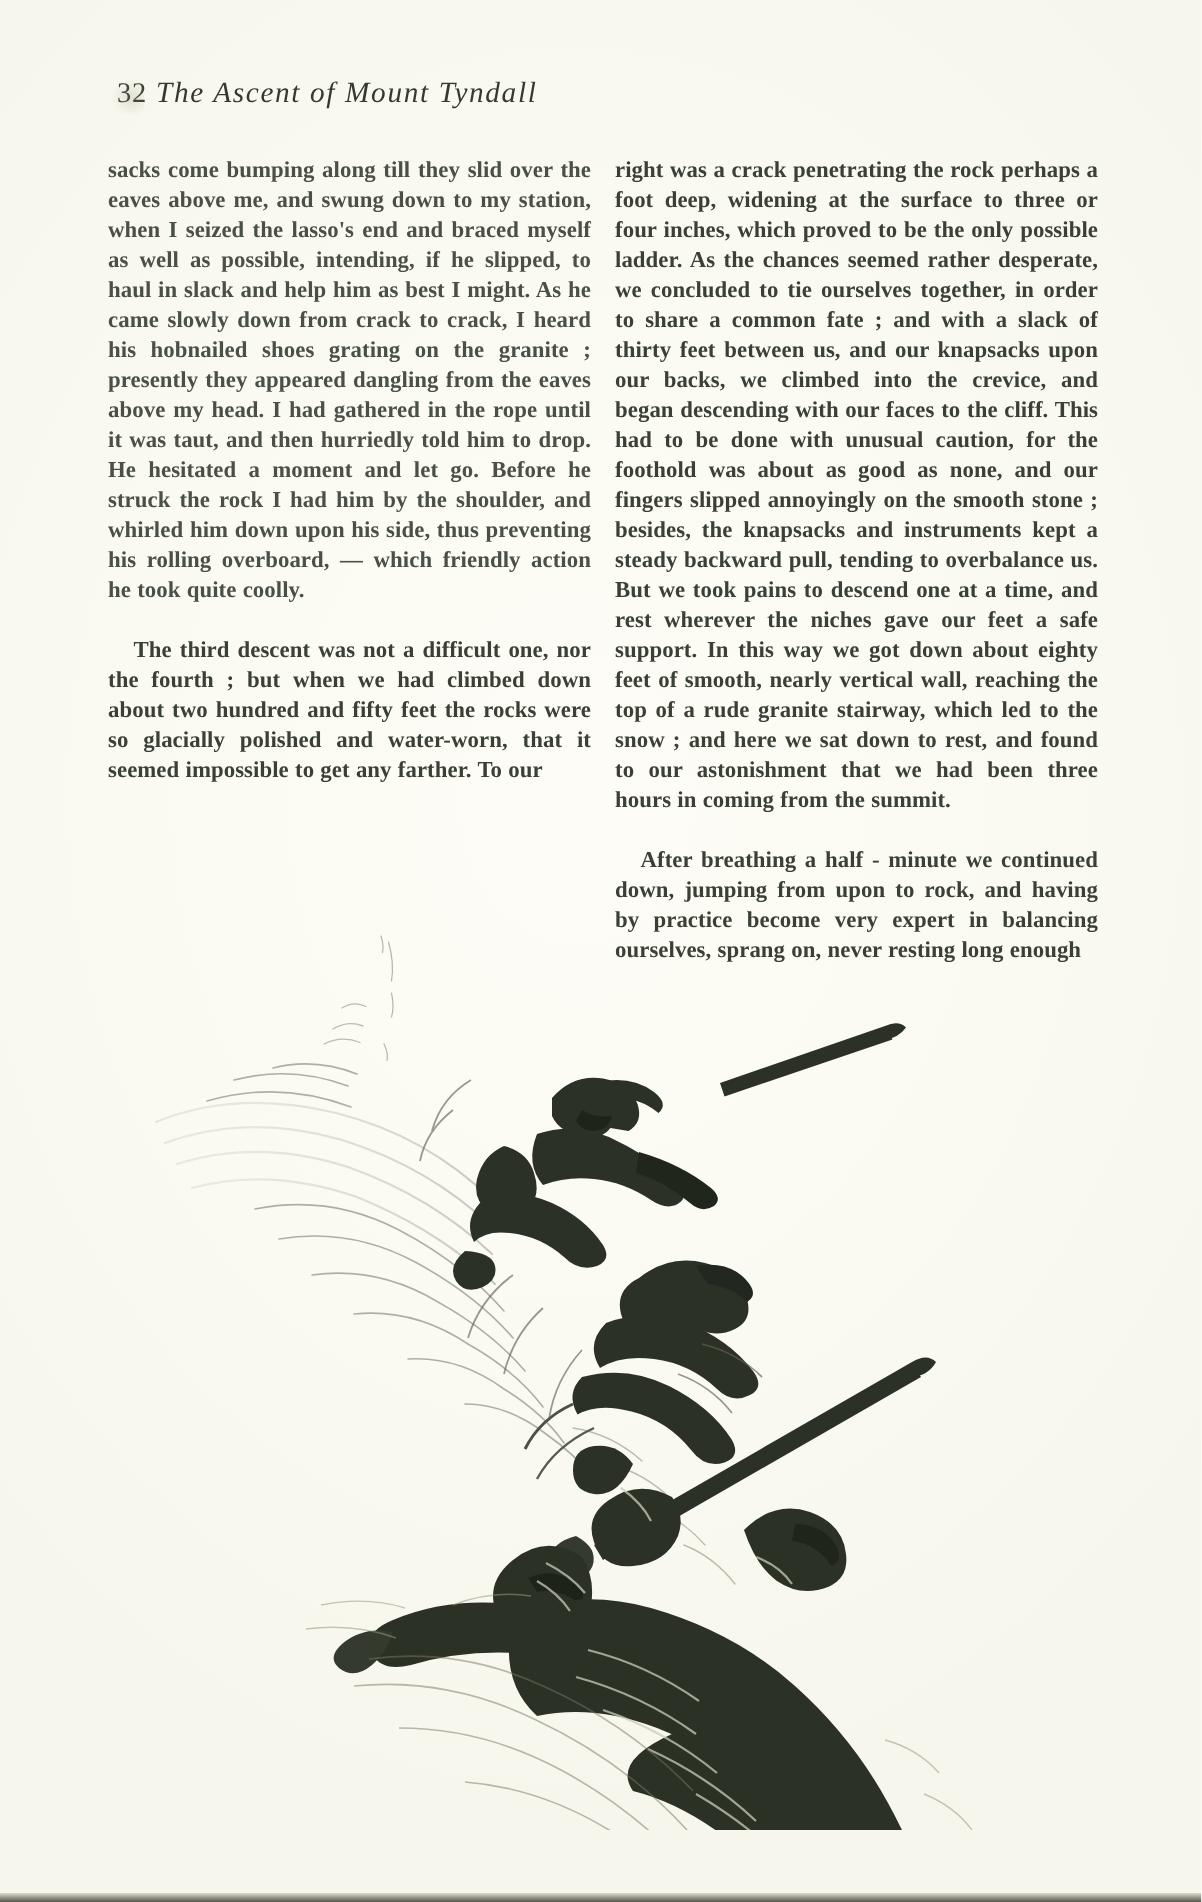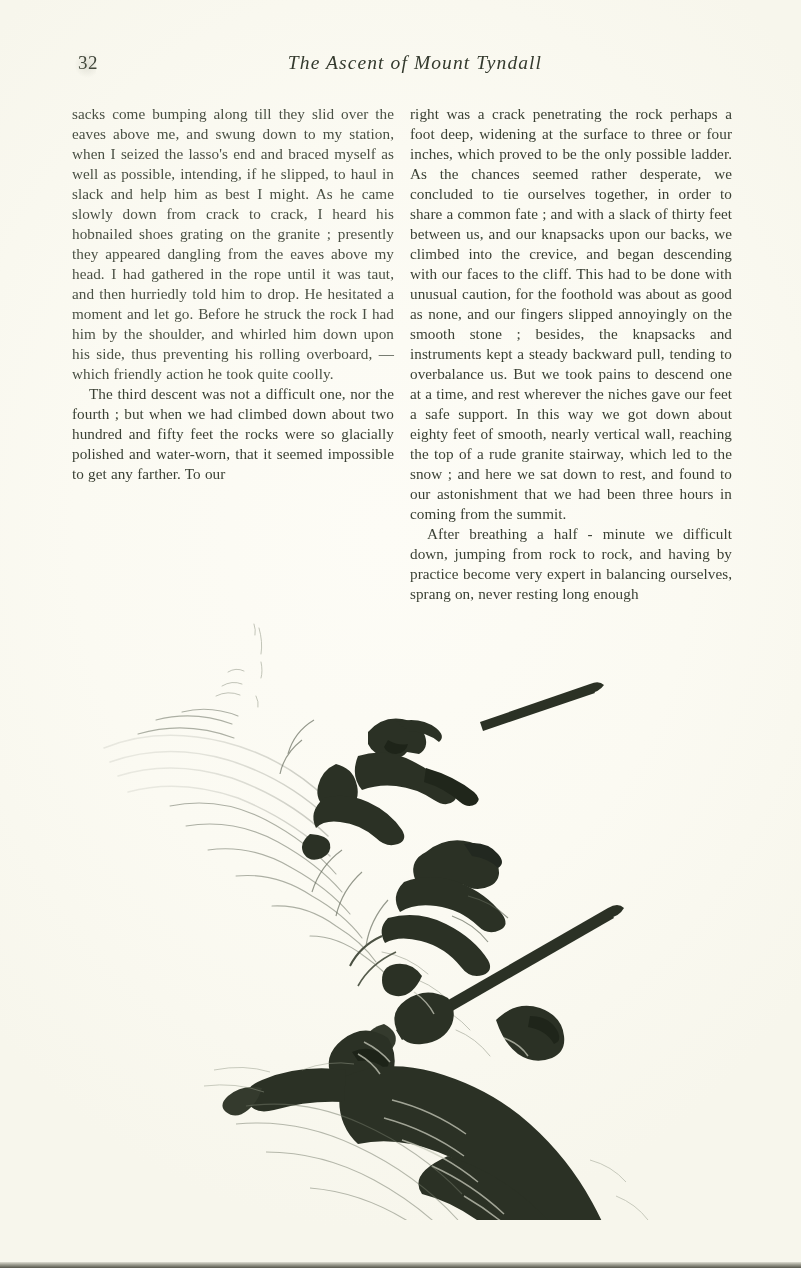--- a/index.html
+++ b/index.html
@@ -36,21 +36,21 @@
     top: 0;
     font-size: 19px;
     letter-spacing: 0.5px;
     color: #3c4236;
   }
   #head-title {
     position: absolute;
     left: 0;
     top: 0;
     width: 648px;
-    text-align: center;
+    text-align: left;
     font-style: italic;
     font-size: 19.5px;
     letter-spacing: 1.1px;
     color: #343a2e;
     text-indent: 26px;
   }
 
   
   .col {
     position: absolute;
@@ -62,22 +62,23 @@
     text-justify: inter-word;
     letter-spacing: 0.05px;
     word-spacing: 0.3px;
   }
   #col-left  { left: 72px; }
   #col-right { left: 410px; }
 
   .col p {
     margin: 0;
     text-indent: 0;
-  }
-  .col p.indent { text-indent: 17px; }
+    font-weight: bold;
+  }
+  .col p.indent { text-indent: 17px; margin-top: 20px; }
 
   
   .ink-light  { color: #4a5044; }
   .ink-mid    { color: #3a4034; }
 
   
   #illustration {
     position: absolute;
     left: 96px;
     top: 600px;
@@ -117,21 +118,21 @@
   </div>
   <div id="scan-corner-smudge"></div>
 
   <div class="col" id="col-left">
     <p class="ink-light">sacks come bumping along till they slid over the eaves above me, and swung down to my station, when I seized the lasso's end and braced myself as well as possible, intending, if he slipped, to haul in slack and help him as best I might. As he came slowly down from crack to crack, I heard his hobnailed shoes grating on the granite ; presently they appeared dangling from the eaves above my head. I had gathered in the rope until it was taut, and then hurriedly told him to drop. He hesitated a moment and let go. Before he struck the rock I had him by the shoulder, and whirled him down upon his side, thus preventing his rolling overboard, — which friendly action he took quite coolly.</p>
     <p class="indent ink-mid">The third descent was not a difficult one, nor the fourth ; but when we had climbed down about two hundred and fifty feet the rocks were so glacially polished and water-worn, that it seemed impossible to get any farther. To our</p>
   </div>
 
   <div class="col" id="col-right">
     <p class="ink-mid">right was a crack penetrating the rock perhaps a foot deep, widening at the surface to three or four inches, which proved to be the only possible ladder. As the chances seemed rather desperate, we concluded to tie ourselves together, in order to share a common fate ; and with a slack of thirty feet between us, and our knapsacks upon our backs, we climbed into the crevice, and began descending with our faces to the cliff. This had to be done with unusual caution, for the foothold was about as good as none, and our fingers slipped annoyingly on the smooth stone ; besides, the knapsacks and instruments kept a steady backward pull, tending to overbalance us. But we took pains to descend one at a time, and rest wherever the niches gave our feet a safe support. In this way we got down about eighty feet of smooth, nearly vertical wall, reaching the top of a rude granite stairway, which led to the snow ; and here we sat down to rest, and found to our astonishment that we had been three hours in coming from the summit.</p>
-    <p class="indent ink-mid">After breathing a half - minute we difficult down, jumping from rock to rock, and having by practice become very expert in balancing ourselves, sprang on, never resting long enough</p>
+    <p class="indent ink-mid">After breathing a half - minute we continued down, jumping from upon to rock, and having by practice become very expert in balancing ourselves, sprang on, never resting long enough</p>
   </div>
 
   <div id="illustration">
     <svg viewBox="0 0 640 620" xmlns="http://www.w3.org/2000/svg">
       <defs>
         <linearGradient id="snowFade" x1="0" y1="0" x2="1" y2="1">
           <stop offset="0%" stop-color="#5c6154" stop-opacity="0.10"></stop>
           <stop offset="100%" stop-color="#5c6154" stop-opacity="0.34"></stop>
         </linearGradient>
       </defs>

